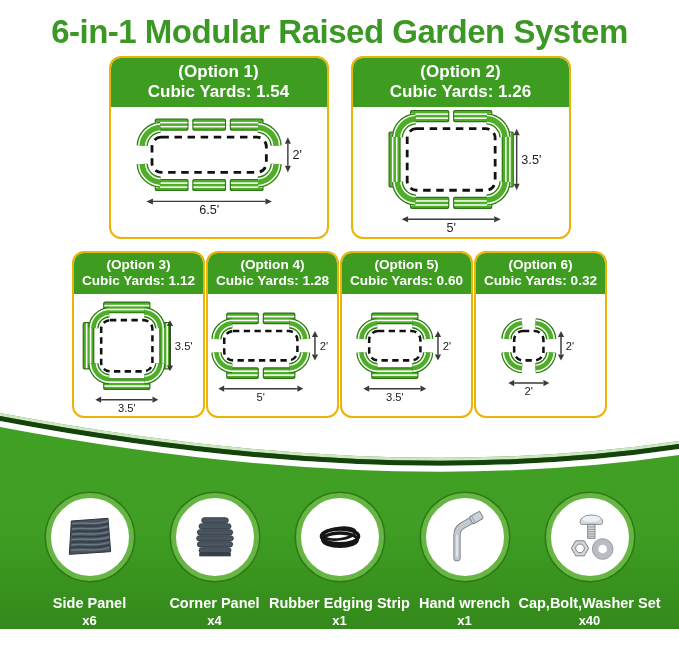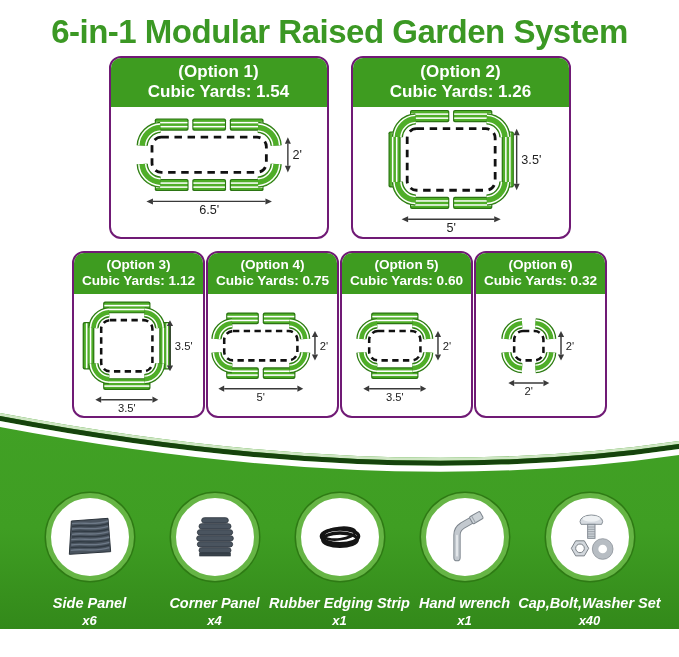--- a/index.html
+++ b/index.html
@@ -6,34 +6,33 @@
   body{
     width:679px;height:657px;position:relative;overflow:hidden;
     background:#ffffff;font-family:"Liberation Sans",sans-serif;
   }
   .page-title{
     margin:14px 0 0;text-align:center;font-size:33px;font-weight:700;
     color:#3b9824;letter-spacing:-0.5px;line-height:1.1;
   }
   .row1{display:flex;justify-content:center;gap:22px;margin-top:6px;position:relative;z-index:2}
   .row2{display:flex;justify-content:center;gap:1px;margin-top:12px;position:relative;z-index:2}
-  .card{border:2px solid #701a75;border-radius:12px;background:#fff;overflow:hidden;box-sizing:border-box}
+  .card{border:2px solid #eab308;border-radius:12px;background:#fff;overflow:hidden;box-sizing:border-box}
   .card.big{width:220px;height:183px}
   .card.small{width:133px;height:167px}
   .card-head{background:#3e9c20;color:#fff;text-align:center;font-weight:700;padding:4px 0 5px;line-height:1.18}
   .big .card-head{font-size:17px}
   .small .card-head{font-size:13.6px}
   .diag{display:block;margin:1px auto 0}
   .big  .diag{width:206px;height:131px}
   .small .diag{width:126px;height:121px}
 
   .hero{
     position:absolute;left:0;top:405px;width:679px;height:224px;z-index:1;
     background:linear-gradient(180deg,#41a125 0%,#3f9e23 55%,#33891a 100%);
-    font-style:italic;
   }
   .hero-curve{position:absolute;top:0;left:0;width:679px;height:90px;display:block}
   .parts-row{position:absolute;top:88px;left:0;width:679px;display:flex;justify-content:center}
   .part{width:125px;display:flex;flex-direction:column;align-items:center}
   .part-circle{
     width:78px;height:78px;border-radius:50%;background:#fff;
     border:5px solid #66b545;box-shadow:0 0 0 1.5px #2e7a14;
     display:flex;align-items:center;justify-content:center;
   }
   .part-label{margin-top:14px;color:#fff;font-weight:700;font-size:14.5px;white-space:nowrap;text-align:center}
@@ -213,21 +212,21 @@
           <line x1="25.75" y1="107.25" x2="78.25" y2="107.25" stroke="#3a3a3a" stroke-width="1.5"></line>
           <polygon points="19.75,107.25 25.75,104.05 25.75,110.45" fill="#3a3a3a"></polygon>
           <polygon points="84.25,107.25 78.25,104.05 78.25,110.45" fill="#3a3a3a"></polygon>
           <text x="52" y="119.75" font-size="11.5" fill="#222222" text-anchor="middle" font-family="Liberation Sans, sans-serif">3.5'</text>
         </g>
       </svg>
   </div>
   <div class="card small">
     <div class="card-head">
       <div>(Option 4)</div>
-      <div>Cubic Yards: 0.75</div>
+      <div>Cubic Yards: 1.28</div>
     </div>
     <svg class="diag" viewBox="0 0 129 124">
         <g>
           <rect x="16.5" y="18" width="33.5" height="12" rx="2" fill="#2b7413"></rect>
           <rect x="17.7" y="19.2" width="31.1" height="9.6" rx="1.5" fill="#4fae28"></rect>
           <rect x="17.7" y="21.3" width="31.1" height="1.6" fill="#fff"></rect>
           <rect x="17.7" y="25.3" width="31.1" height="1.6" fill="#fff"></rect>
           <rect x="54" y="18" width="33.5" height="12" rx="2" fill="#2b7413"></rect>
           <rect x="55.2" y="19.2" width="31.1" height="9.6" rx="1.5" fill="#4fae28"></rect>
           <rect x="55.2" y="21.3" width="31.1" height="1.6" fill="#fff"></rect>

